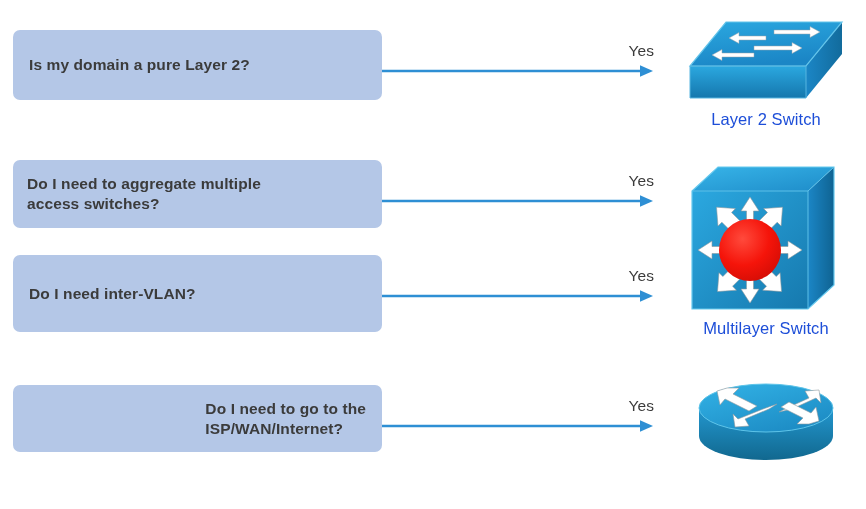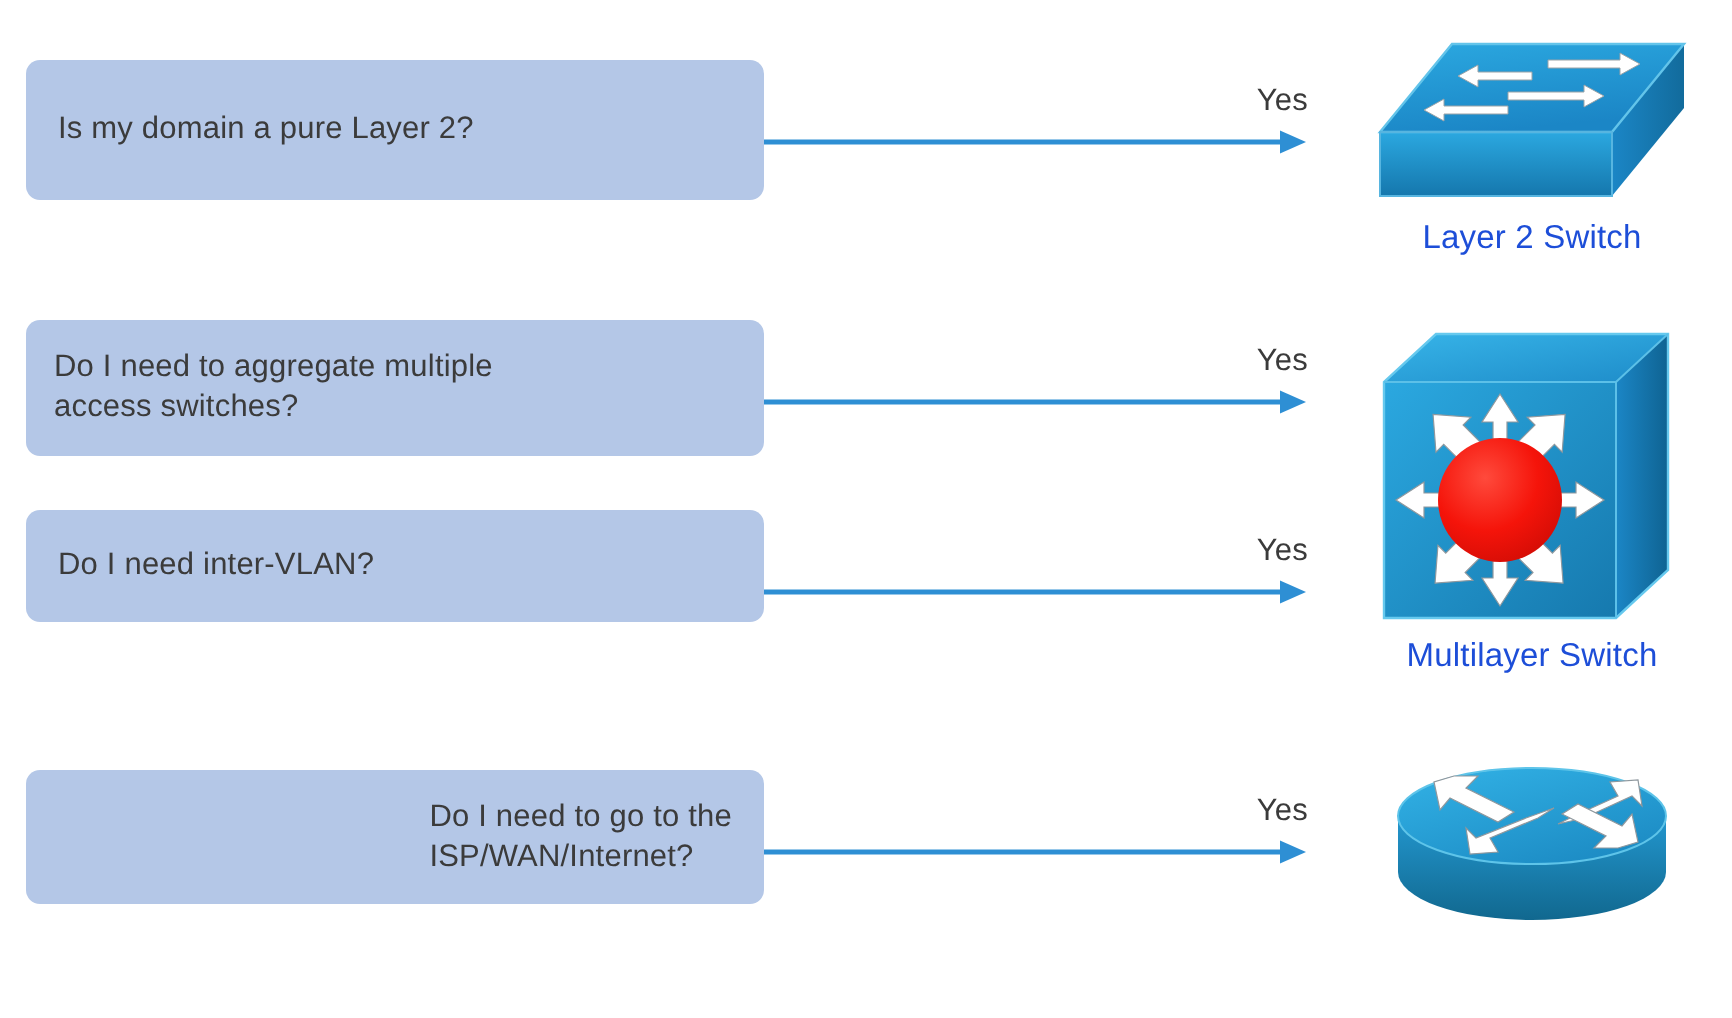--- a/index.html
+++ b/index.html
@@ -33,24 +33,25 @@
     align-items: center;
     box-sizing: border-box;
     padding: 0 16px;
   }
   .qbox .qtext {
     font-size: 15.5px;
     line-height: 20px;
     color: #3b3b3b;
     letter-spacing: .1px;
     white-space: pre-line;
+    font-weight: bold;
   }
   #qbox-1 { top: 30px;  height: 70px; }
   #qbox-2 { top: 160px; height: 68px; padding-left: 14px; }
-  #qbox-3 { top: 255px; height: 56px; }
+  #qbox-3 { top: 255px; height: 77px; }
   #qbox-4 { top: 385px; height: 67px; justify-content: flex-end; }
 
   
   .connector {
     position: absolute;
     left: 382px;
     width: 272px;
     height: 40px;
   }
   #conn-1 { top: 45px; }

